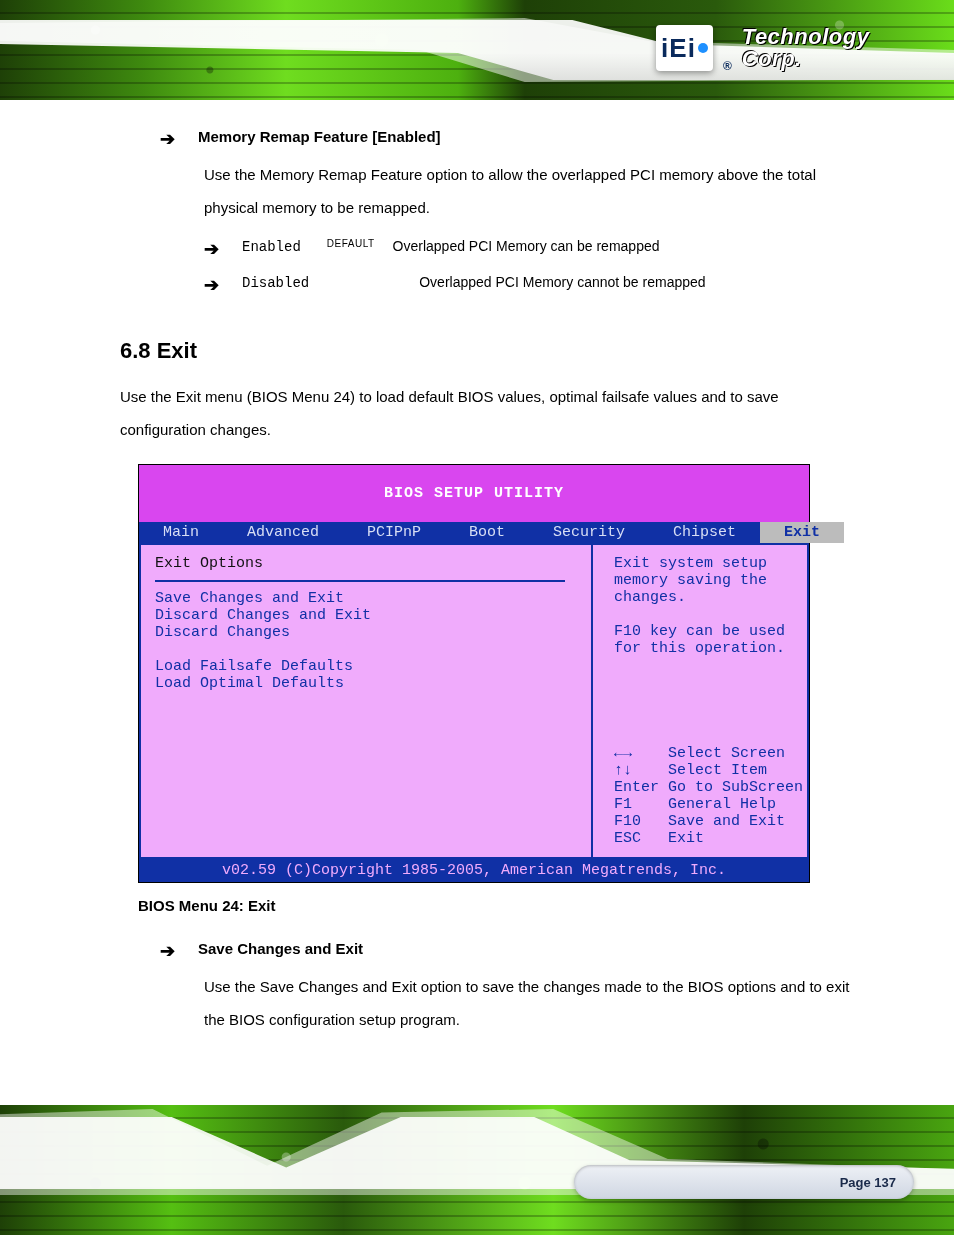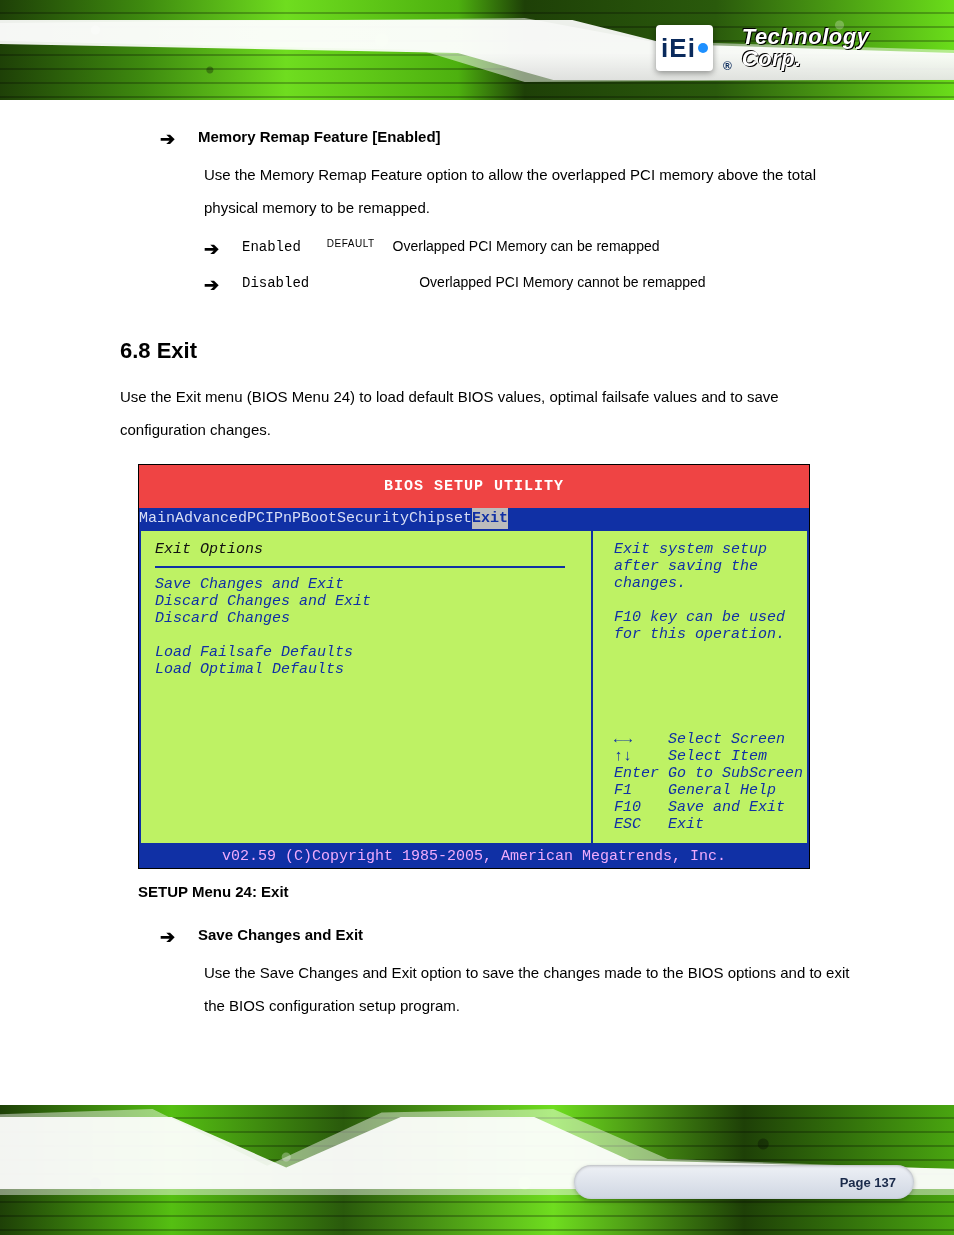--- a/index.html
+++ b/index.html
@@ -74,25 +74,25 @@
   .default-tag { font-size:10px; text-transform:uppercase; letter-spacing:.5px; margin-left:8px;}
 
   .section-title { font-weight:700; font-size:22px; margin: 42px 0 16px -40px; }
   .section-lead { font-size:15px; line-height:2.2; margin-bottom:18px; margin-left:-40px;}
 
   .bios {
     width:672px; margin: 0 0 0 -22px;
     font-family:"Courier New", monospace;
     border:1px solid #000;
   }
-  .bios-title { background:#ef4444; color:#fff; text-align:center; font-weight:700; padding:13px 0; font-size:15px; letter-spacing:1px;}
+  .bios-title { background:#d946ef; color:#fff; text-align:center; font-weight:700; padding:20px 0; font-size:15px; letter-spacing:1px;}
   .bios-menu { background:#1030a5; color:#d8def5; display:flex; font-size:15px; }
-  .bios-menu span { padding:2px 0; }
+  .bios-menu span { padding:2px 24px; }
   .bios-menu .sel { background:#bcbcbc; color:#1030a5; font-weight:700;}
-  .bios-body { display:flex; background:#bef264;font-style:italic; }
+  .bios-body { display:flex; background:#f0abfc; }
   .bios-left { flex: 1 1 auto; border:2px solid #1030a5; border-right:none; padding:10px 14px 120px; color:#1030a5; font-size:15px;}
   .bios-left .hdr { color:#111; font-weight:400; padding-bottom:6px; }
   .bios-left .hr { border-top:2px solid #1030a5; margin: 2px 0 8px; width: 410px;}
   .bios-left div.line { white-space:pre; }
   .bios-right { width:218px; border:2px solid #1030a5; padding:10px 21px; color:#1030a5; font-size:15px;}
   .bios-right .help { min-height:190px; }
   .bios-right .keys div { white-space:pre; }
   .bios-footer { background:#1030a5; color:#f0abfc; text-align:center; font-size:15px; padding:3px 0;}
   .bios-caption { font-weight:700; font-size:15px; margin:14px 0 26px -22px;}
 
@@ -193,39 +193,39 @@
         <div class="line">Save Changes and Exit</div>
         <div class="line">Discard Changes and Exit</div>
         <div class="line">Discard Changes</div>
         <div class="line">&nbsp;</div>
         <div class="line">Load Failsafe Defaults</div>
         <div class="line">Load Optimal Defaults</div>
       </div>
       <div class="bios-right">
         <div class="help">
           <div>Exit system setup</div>
-          <div>after saving the</div>
+          <div>memory saving the</div>
           <div>changes.</div>
           <div>&nbsp;</div>
           <div>F10 key can be used</div>
           <div>for this operation.</div>
         </div>
         <div class="keys">
           <div><span>←→</span>    <span>Select Screen</span></div>
           <div><span>↑↓</span>    <span>Select Item</span></div>
           <div><span>Enter</span> <span>Go to SubScreen</span></div>
           <div><span>F1</span>    <span>General Help</span></div>
           <div><span>F10</span>   <span>Save and Exit</span></div>
           <div><span>ESC</span>   <span>Exit</span></div>
         </div>
       </div>
     </div>
     <div class="bios-footer">v02.59 (C)Copyright 1985-2005, American Megatrends, Inc.</div>
   </div>
-  <div class="bios-caption">SETUP Menu 24: Exit</div>
+  <div class="bios-caption">BIOS Menu 24: Exit</div>
 
   <div class="save-block">
     <div class="arrow-line">
       <span class="arrow-ico">➔</span>
       <span class="arrow-head">Save Changes and Exit</span>
     </div>
     <div class="para help-para">Use the Save Changes and Exit option to save the changes made to the BIOS options and to exit the BIOS configuration setup program.</div>
   </div>
 
 </div>

